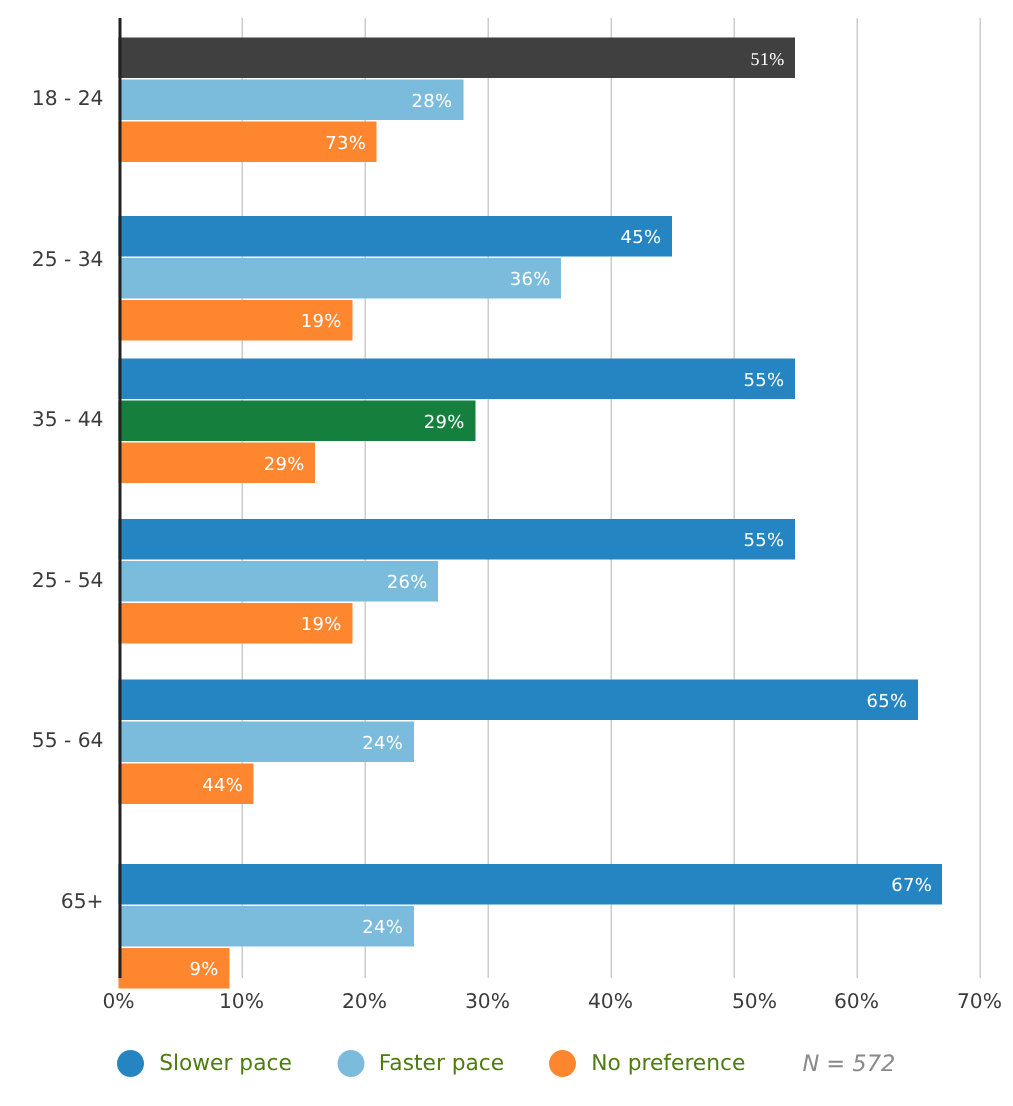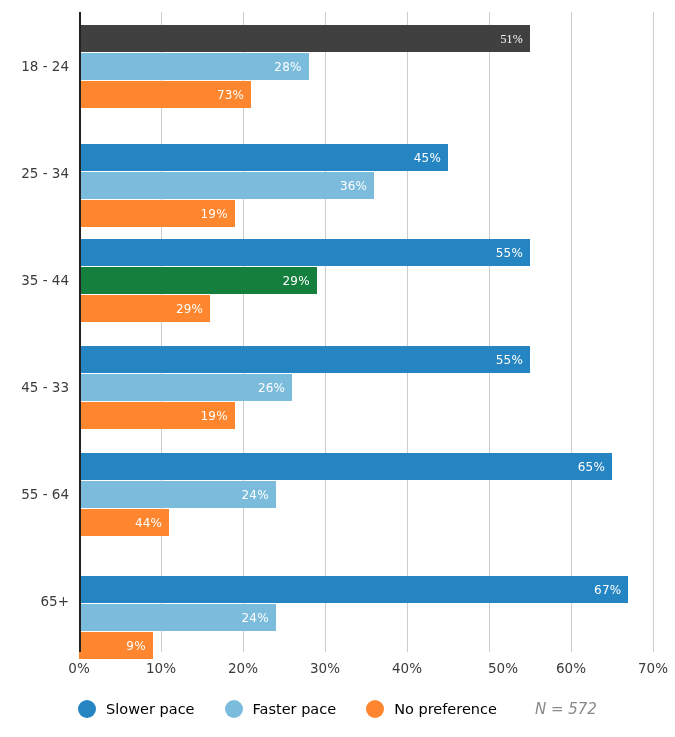--- a/index.html
+++ b/index.html
@@ -143,21 +143,21 @@
   }
   .legend-dot {
     width: 18px;
     height: 18px;
     border-radius: 50%;
     margin-right: 10px;
     flex: 0 0 auto;
   }
   .legend-text {
     font-size: 14.5px;
-    color: #000000;
+    color: #4d7c0f;
     white-space: nowrap;
   }
   .legend-note {
     font-size: 15px;
     font-style: italic;
     color: #8a8a8a;
     white-space: nowrap;
     margin-left: 8px;
   }
 </style>
@@ -282,21 +282,21 @@
         </div>
       </div>
   </div>
 
   <div class="axis-line"></div>
 
   <div class="cat-labels">
       <div class="cat-label" style="top: 45.5px;">18 - 24</div>
       <div class="cat-label" style="top: 152.5px;">25 - 34</div>
       <div class="cat-label" style="top: 259.5px;">35 - 44</div>
-      <div class="cat-label" style="top: 366.5px;">45 - 33</div>
+      <div class="cat-label" style="top: 366.5px;">25 - 54</div>
       <div class="cat-label" style="top: 473.5px;">55 - 64</div>
       <div class="cat-label" style="top: 580.5px;">65+</div>
     </div>
 
   <div class="x-axis">
       <div class="x-tick-label" style="left: 0px;">0%</div>
       <div class="x-tick-label" style="left: 82px;">10%</div>
       <div class="x-tick-label" style="left: 164px;">20%</div>
       <div class="x-tick-label" style="left: 246px;">30%</div>
       <div class="x-tick-label" style="left: 328px;">40%</div>

